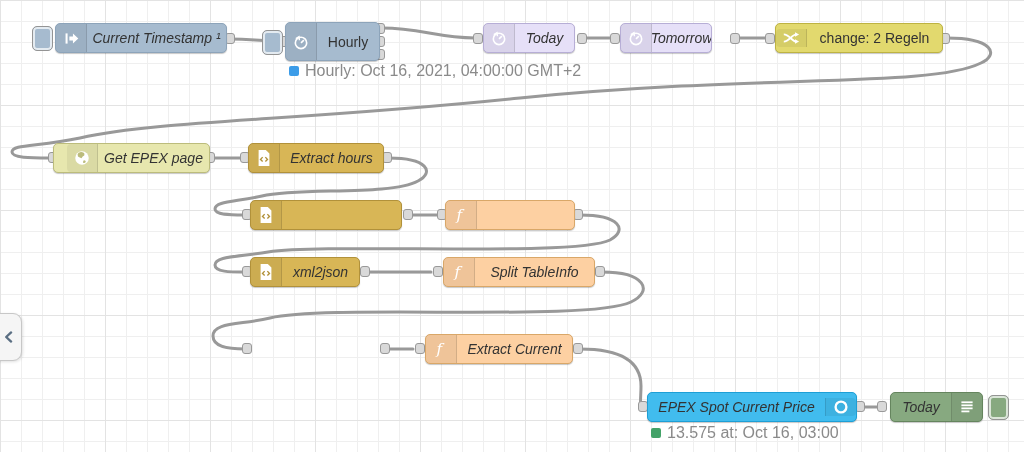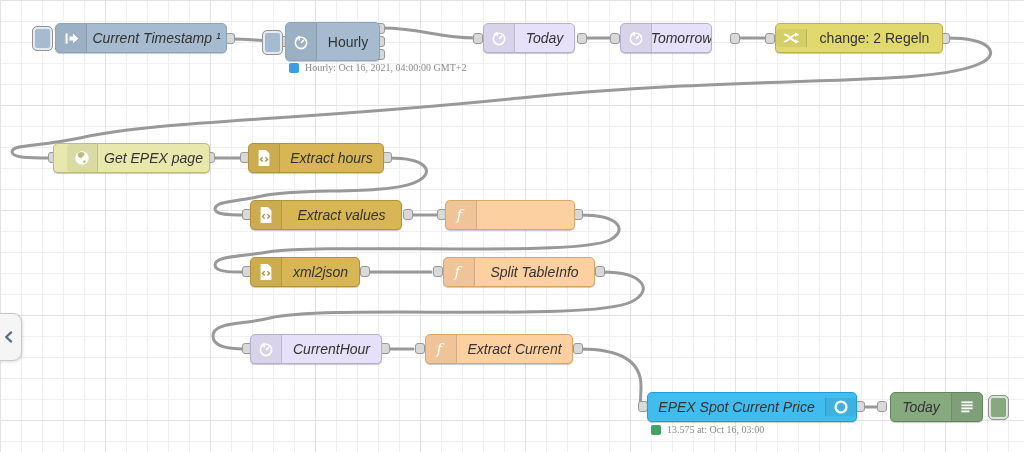--- a/index.html
+++ b/index.html
@@ -49,21 +49,21 @@
   .n10{left:250px;top:257px;width:110px;}
   .n11{left:443px;top:257px;width:152px;}
   .n12{left:250px;top:334px;width:132px;}
   .n13{left:425px;top:334px;width:148px;}
   .n14{left:647px;top:392px;width:210px;}
   .n15{left:890px;top:392px;width:93px;}
   .n1 .btn{left:-24px;top:2px;background:var(--inject);}
   .n2 .btn{left:-24px;top:7px;background:var(--inject);}
   .n15 .btn{right:-27px;top:2px;background:var(--debug);}
   .status{position:absolute;display:flex;align-items:center;gap:6px;
-    font-size:10px;color:var(--status-text);white-space:nowrap;font-family:Liberation Serif, serif;}
+    font-size:16px;color:var(--status-text);white-space:nowrap;}
   .status .dot{width:10px;height:10px;border-radius:2px;flex:0 0 10px;}
   .dot-blue{background:var(--status-blue);}
   .dot-green{background:var(--status-green);}
   .st-hourly{left:289px;top:62px;}
   .st-epex{left:651px;top:424px;}
   .toggle{position:absolute;left:-12px;top:313px;width:34px;height:48px;background:#f5f5f5;
     border:1px solid #c7c7c7;border-radius:9px;box-shadow:1px 1px 3px rgba(0,0,0,0.12);
     display:flex;align-items:center;justify-content:flex-end;padding-right:5px;box-sizing:border-box;}
 </style>
 </head>
@@ -204,21 +204,20 @@
   <div class="node n8 c-html">
     <div class="icon-area">
       <svg width="16" height="18" viewBox="0 0 16 20">
           <path fill="#fff" d="M2 1h8l4 4v14H2z"></path>
           <g stroke="#b1913a" stroke-width="1.5" fill="none">
             <path d="M6.5 9l-2.4 2.6L6.5 14"></path>
             <path d="M9.5 9l2.4 2.6L9.5 14"></path>
           </g>
         </svg>
     </div>
-    <div class="label it">Extract values</div>
   </div>
 
   <div class="node n9 c-func">
     <div class="icon-area">
       <svg width="18" height="20" viewBox="0 0 20 20">
           <text x="5" y="16" font-size="17" font-style="italic" font-family="DejaVu Serif, serif" fill="#fff">f</text>
         </svg>
     </div>
   </div>
 
@@ -237,30 +236,20 @@
 
   <div class="node n11 c-func">
     <div class="icon-area">
       <svg width="18" height="20" viewBox="0 0 20 20">
           <text x="5" y="16" font-size="17" font-style="italic" font-family="DejaVu Serif, serif" fill="#fff">f</text>
         </svg>
     </div>
     <div class="label it">Split TableInfo</div>
   </div>
 
-  <div class="node n12 c-delay">
-    <div class="icon-area">
-      <svg width="18" height="18" viewBox="0 0 20 20" fill="none" stroke="#fff" stroke-width="1.8">
-          <circle cx="10" cy="11" r="6.3"></circle>
-          <path d="M10 11l3.2-3"></path>
-          <path d="M4.2 6.2L7.8 4l.4 4" stroke-width="1.6"></path>
-        </svg>
-    </div>
-    <div class="label it">CurrentHour</div>
-  </div>
 
   <div class="node n13 c-func">
     <div class="icon-area">
       <svg width="18" height="20" viewBox="0 0 20 20">
           <text x="5" y="16" font-size="17" font-style="italic" font-family="DejaVu Serif, serif" fill="#fff">f</text>
         </svg>
     </div>
     <div class="label it">Extract Current</div>
   </div>
 

